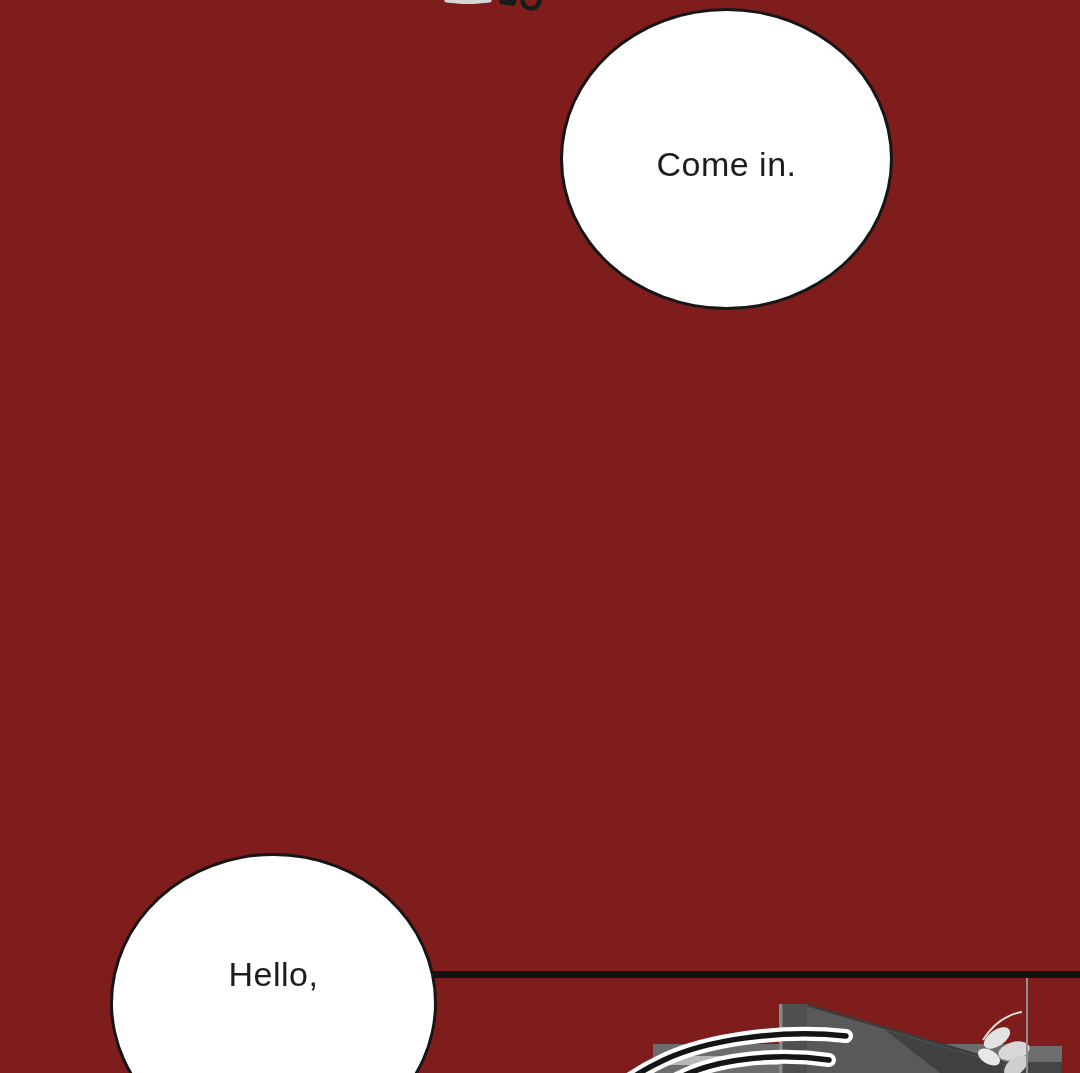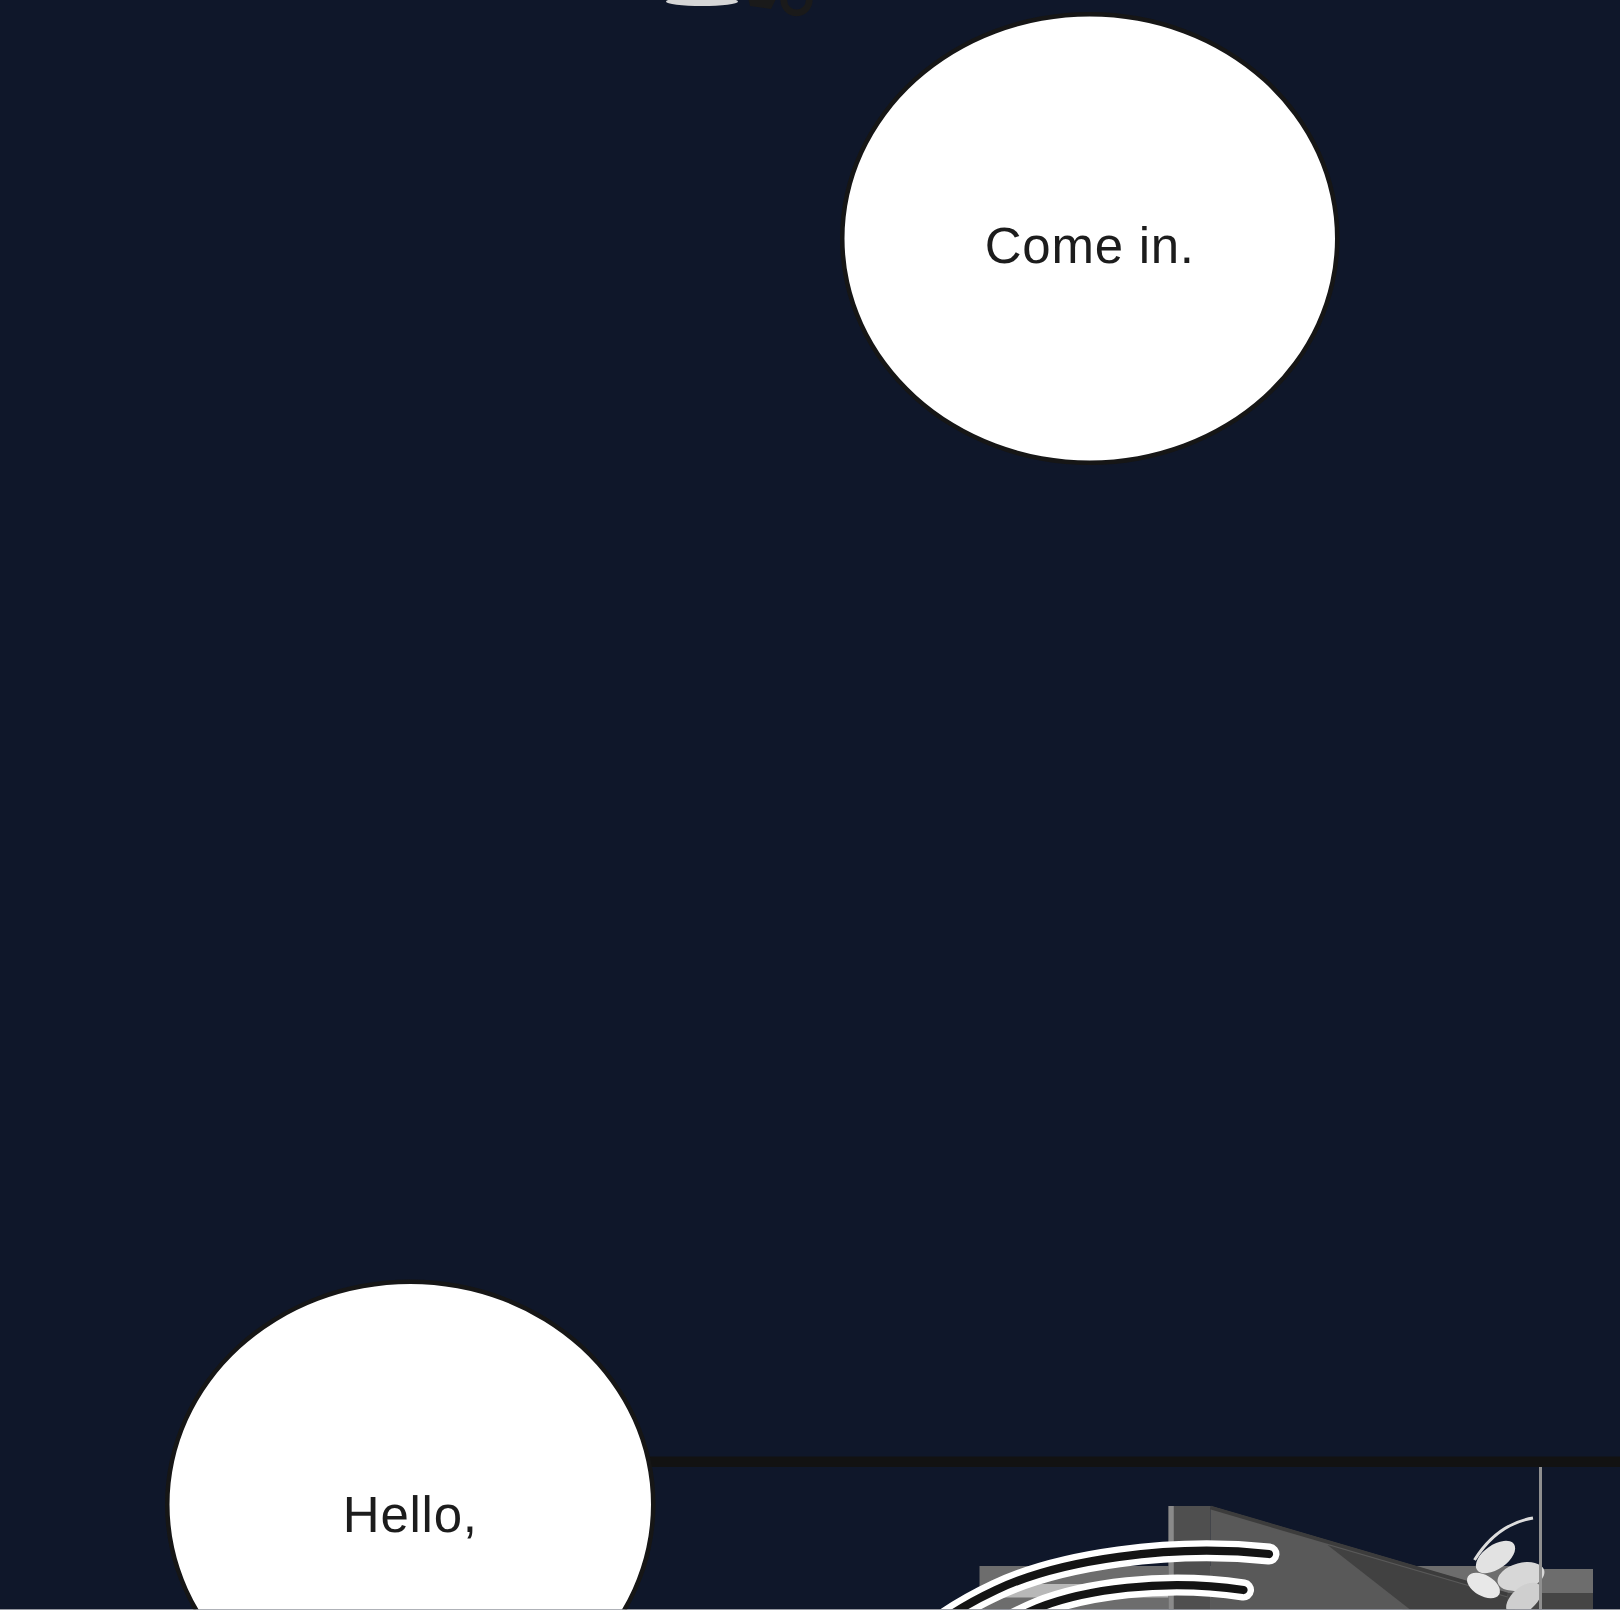--- a/index.html
+++ b/index.html
@@ -1,20 +1,20 @@
 <!DOCTYPE html>
 <html><head>
 <meta charset="utf-8">
 <style>
   html, body { margin: 0; padding: 0; background: #ffffff; }
   .page {
     position: relative;
     width: 1080px;
     height: 1073px;
-    background: #0f172a;
+    background: #7f1d1d;
     overflow: hidden;
     font-family: "Liberation Sans", "DejaVu Sans", sans-serif;
   }
   .speech-bubble {
     position: absolute;
     background: #ffffff;
     border: 3px solid #161616;
     border-radius: 50%;
     box-sizing: border-box;
   }
@@ -24,21 +24,21 @@
     position: absolute;
     left: 0; right: 0;
     text-align: center;
     color: #1c1c1c;
     font-size: 34px;
     line-height: 46px;
     letter-spacing: 0.5px;
     white-space: nowrap;
   }
   .bubble-come-in .dialog { top: 130px; }
-  .bubble-hello   .dialog { top: 95px; line-height: 47px; margin-top: 36px; }
+  .bubble-hello   .dialog { top: 95px; line-height: 47px; }
   .panel-border-line {
     position: absolute;
     left: 433px; top: 971px;
     width: 647px; height: 7px;
     background: #121212;
   }
   .art-overlay {
     position: absolute;
     left: 0; top: 0;
     width: 1080px; height: 1073px;

